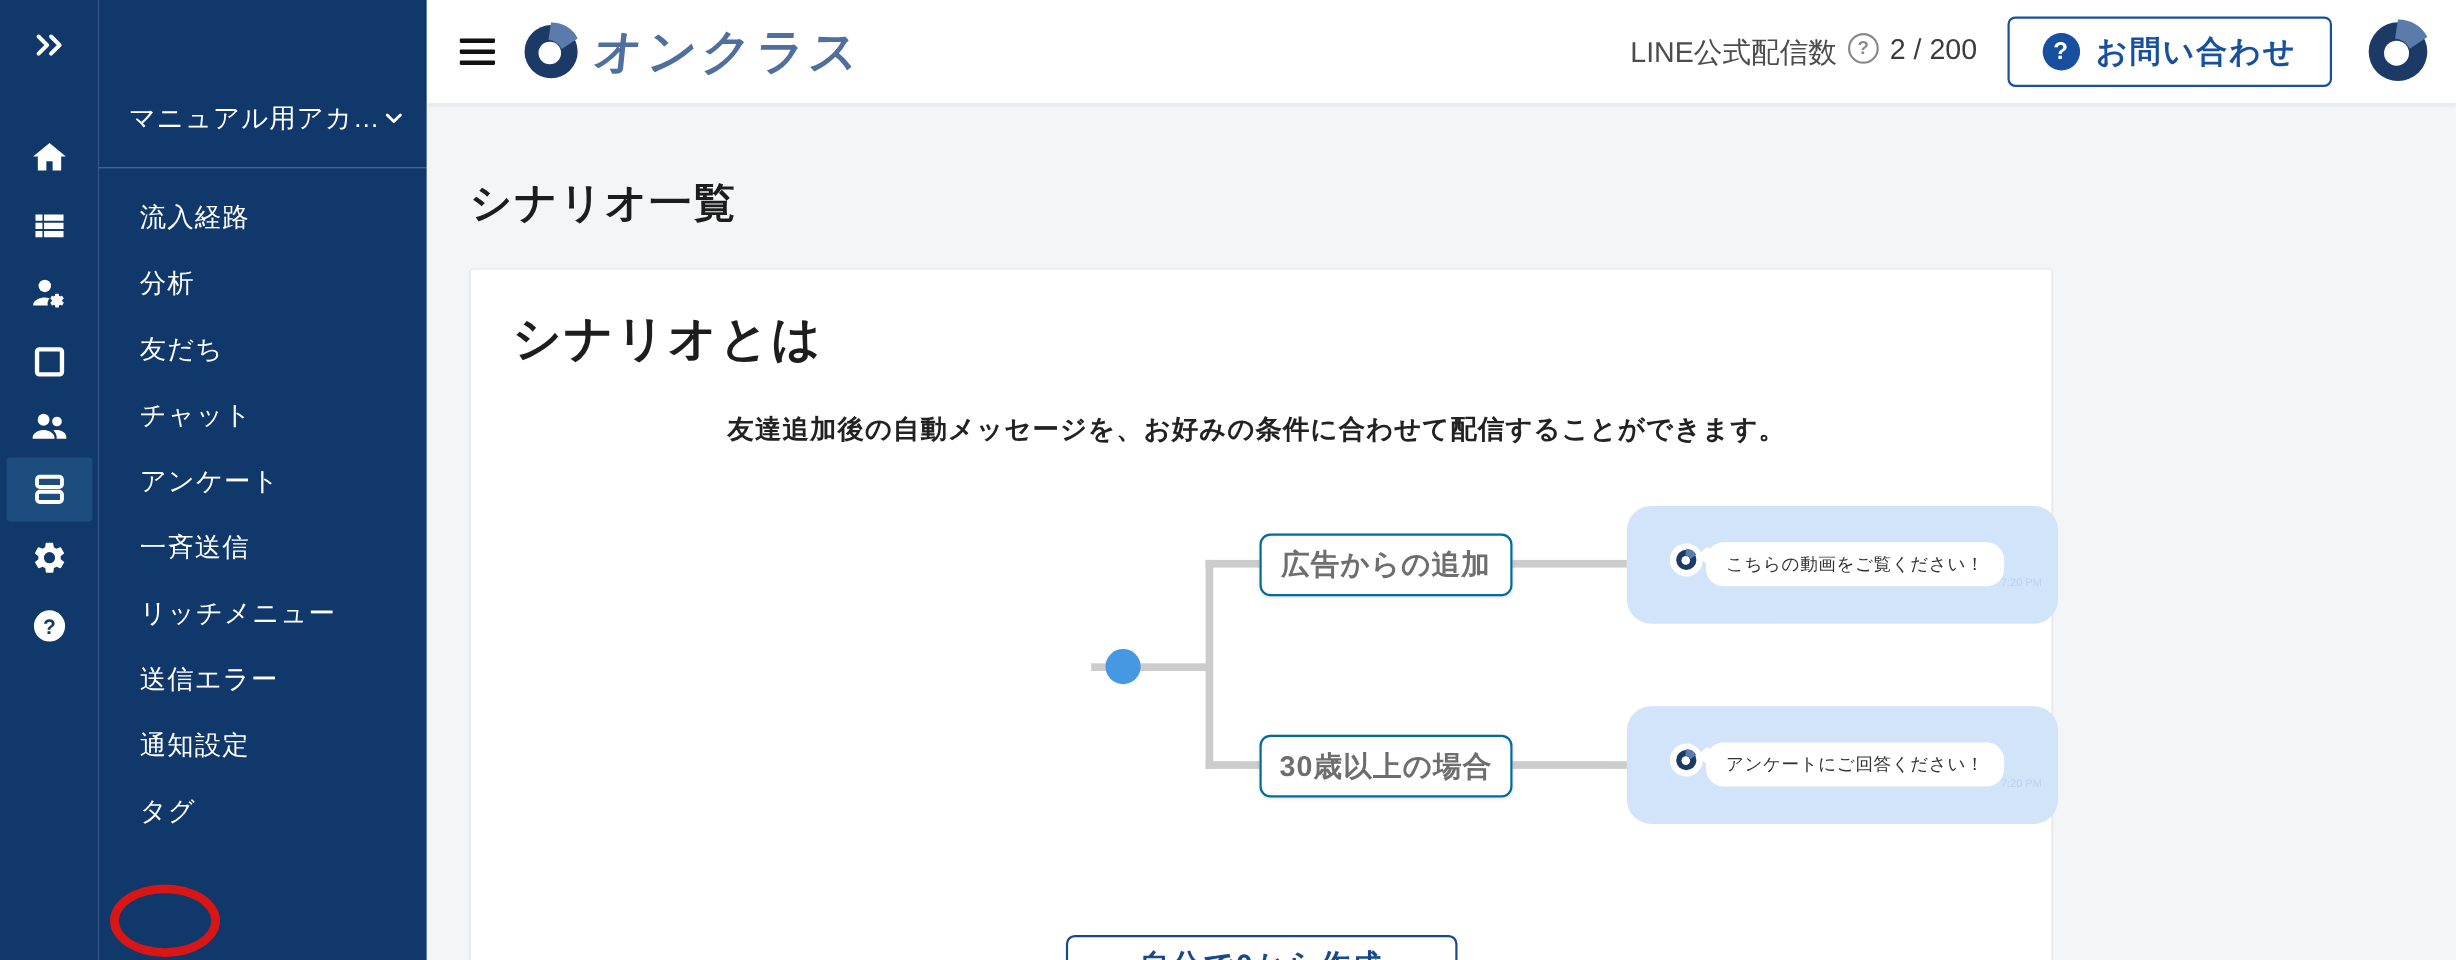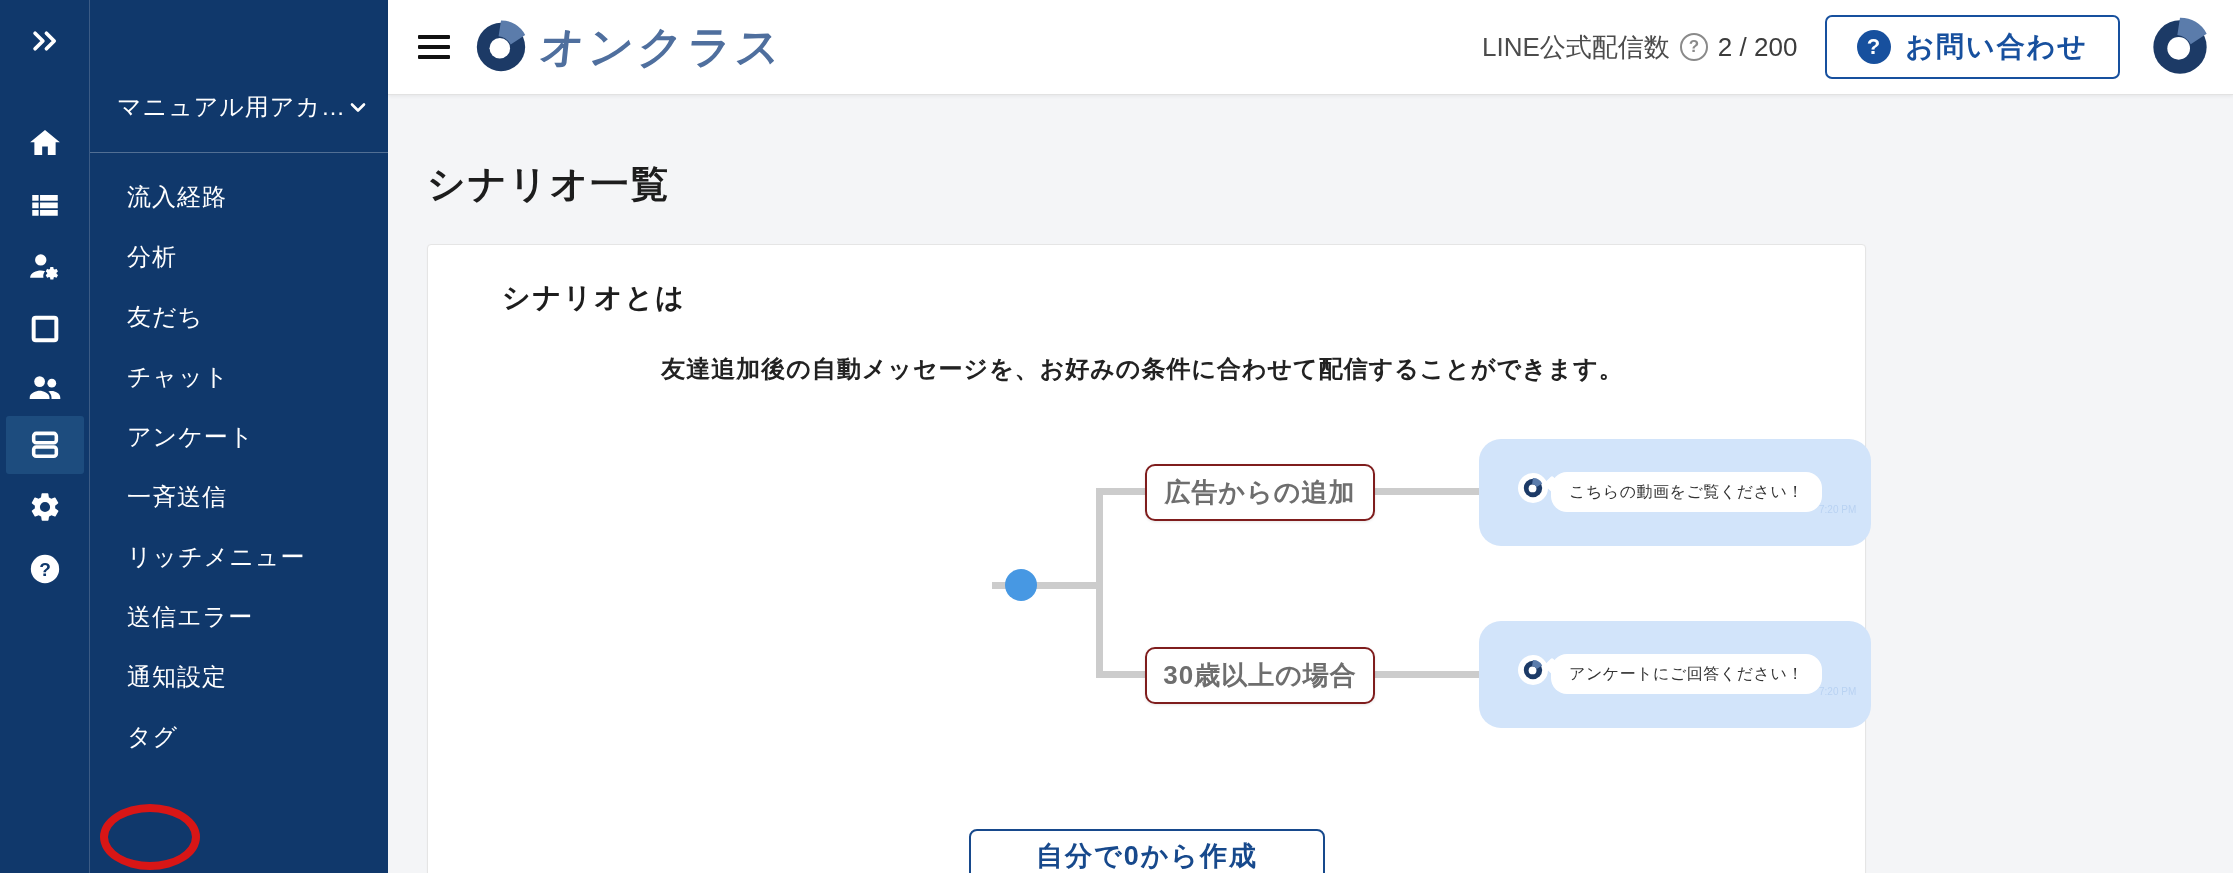--- a/index.html
+++ b/index.html
@@ -33,48 +33,48 @@
   .main { flex:1; display:flex; flex-direction:column; height:873px; }
   .header { height:95px; background:#fff; display:flex; align-items:center; justify-content:space-between; padding:0 21px 0 30px; border-bottom:1px solid #e2e2e2; box-shadow:0 1px 4px rgba(0,0,0,.07); position:relative; z-index:5; }
   .brand { display:flex; align-items:center; gap:22px; }
   .hamburger { width:32px; height:24px; display:flex; flex-direction:column; justify-content:space-between; cursor:pointer; }
   .hamburger span { display:block; height:4px; background:#111; border-radius:1px; }
   .logo { display:flex; align-items:center; gap:10px; cursor:pointer; }
   .logo svg { width:58px; height:58px; display:block; }
   .logo-text { font-size:44px; font-weight:800; color:#4f6f9e; letter-spacing:4px; transform:skewX(-6deg); }
 
   .header-right { display:flex; align-items:center; gap:28px; }
-  .quota { display:flex; align-items:center; gap:10px; color:#4c4c4c; font-size:26px; }
+  .quota { display:flex; align-items:flex-start; gap:10px; color:#4c4c4c; font-size:26px; }
   .quota-help { width:28px; height:28px; border:2px solid #8a8a8a; border-radius:50%; display:flex; align-items:center; justify-content:center; font-size:17px; font-weight:bold; color:#8a8a8a; cursor:pointer; }
   .quota-value { color:#3c3c3c; }
   .contact-btn { display:flex; align-items:center; gap:14px; height:64px; padding:0 30px; background:#fff; border:2px solid #17509e; border-radius:7px; color:#17509e; font-size:28px; font-weight:bold; cursor:pointer; letter-spacing:2px; }
   .contact-q { width:34px; height:34px; background:#17509e; color:#fff; border-radius:50%; display:flex; align-items:center; justify-content:center; font-size:22px; font-weight:bold; }
   .avatar-logo { width:64px; height:64px; cursor:pointer; }
   .avatar-logo svg { width:64px; height:64px; display:block; }
 
   .content { flex:1; background:#f4f5f7; padding:42px 39px 0 39px; overflow:hidden; }
   .page-title { font-size:38px; font-weight:bold; color:#1d1d1d; margin:22px 0 34px 0; letter-spacing:2px; }
 
   .card { background:#fff; border:1px solid #e5e5e5; border-radius:4px; width:1439px; height:760px; padding:34px 0 0 38px; box-shadow:0 1px 2px rgba(0,0,0,.04); }
-  .card-title { font-size:28px; font-weight:bold; color:#1d1d1d; letter-spacing:2px;margin-left:36px; }
+  .card-title { font-size:44px; font-weight:bold; color:#1d1d1d; letter-spacing:2px; }
   .card-desc { margin-top:36px; font-size:24px; font-weight:600; color:#222; text-align:center; width:1353px; letter-spacing:1px; }
 
   
   .diagram { position:relative; margin-left:52px; margin-top:54px; width:1353px; height:291px; overflow:hidden; }
   .phone { position:absolute; left:90px; top:14px; width:384px; height:400px; background:#cfe1f9; border:7px solid #16335f; border-bottom:none; border-radius:38px 38px 0 0; }
   .msg-avatar { position:absolute; width:30px; height:30px; background:#fff; border-radius:50%; display:flex; align-items:center; justify-content:center; }
   .msg-avatar svg { width:22px; height:22px; display:block; }
   .bubble { position:absolute; background:#fff; border-radius:16px; display:flex; align-items:center; padding:12px 18px; font-size:16px; color:#333; letter-spacing:.5px; }
   .bubble .tail { position:absolute; left:-5px; top:6px; width:12px; height:12px; background:#fff; transform:rotate(45deg); border-radius:2px; }
   .timestamp { position:absolute; font-size:10px; color:#b9d2f2; white-space:nowrap; }
 
   .dot { position:absolute; left:487px; top:130px; width:32px; height:32px; border-radius:50%; background:#4798e3; }
   .conn { position:absolute; background:#cccccc; }
 
-  .cond-box { position:absolute; left:627px; width:230px; height:57px; background:#fff; border:2px solid #7f1d1d; border-radius:10px; display:flex; align-items:center; justify-content:center; font-size:26px; font-weight:bold; color:#6e6e6e; letter-spacing:1px; box-shadow:0 1px 3px rgba(0,0,0,.10); }
+  .cond-box { position:absolute; left:627px; width:230px; height:57px; background:#fff; border:2px solid #0369a1; border-radius:10px; display:flex; align-items:center; justify-content:center; font-size:26px; font-weight:bold; color:#6e6e6e; letter-spacing:1px; box-shadow:0 1px 3px rgba(0,0,0,.10); }
   .reply-card { position:absolute; left:961px; width:392px; height:107px; background:#d2e4fa; border-radius:22px; }
   .reply-card .msg-avatar { left:39px; top:34px; }
   .reply-card .bubble { left:72px; top:33px; height:40px; max-width:280px; white-space:nowrap; }
 
   .create-btn { display:block; margin:99px 0 0 503px; width:356px; height:53px; background:#fff; border:2px solid #17498c; border-radius:8px; color:#17498c; font-size:27px; font-weight:bold; letter-spacing:2px; font-family:inherit; cursor:pointer; }
 </style>
 </head>
 <body>
 
 <svg width="0" height="0" style="position:absolute">

